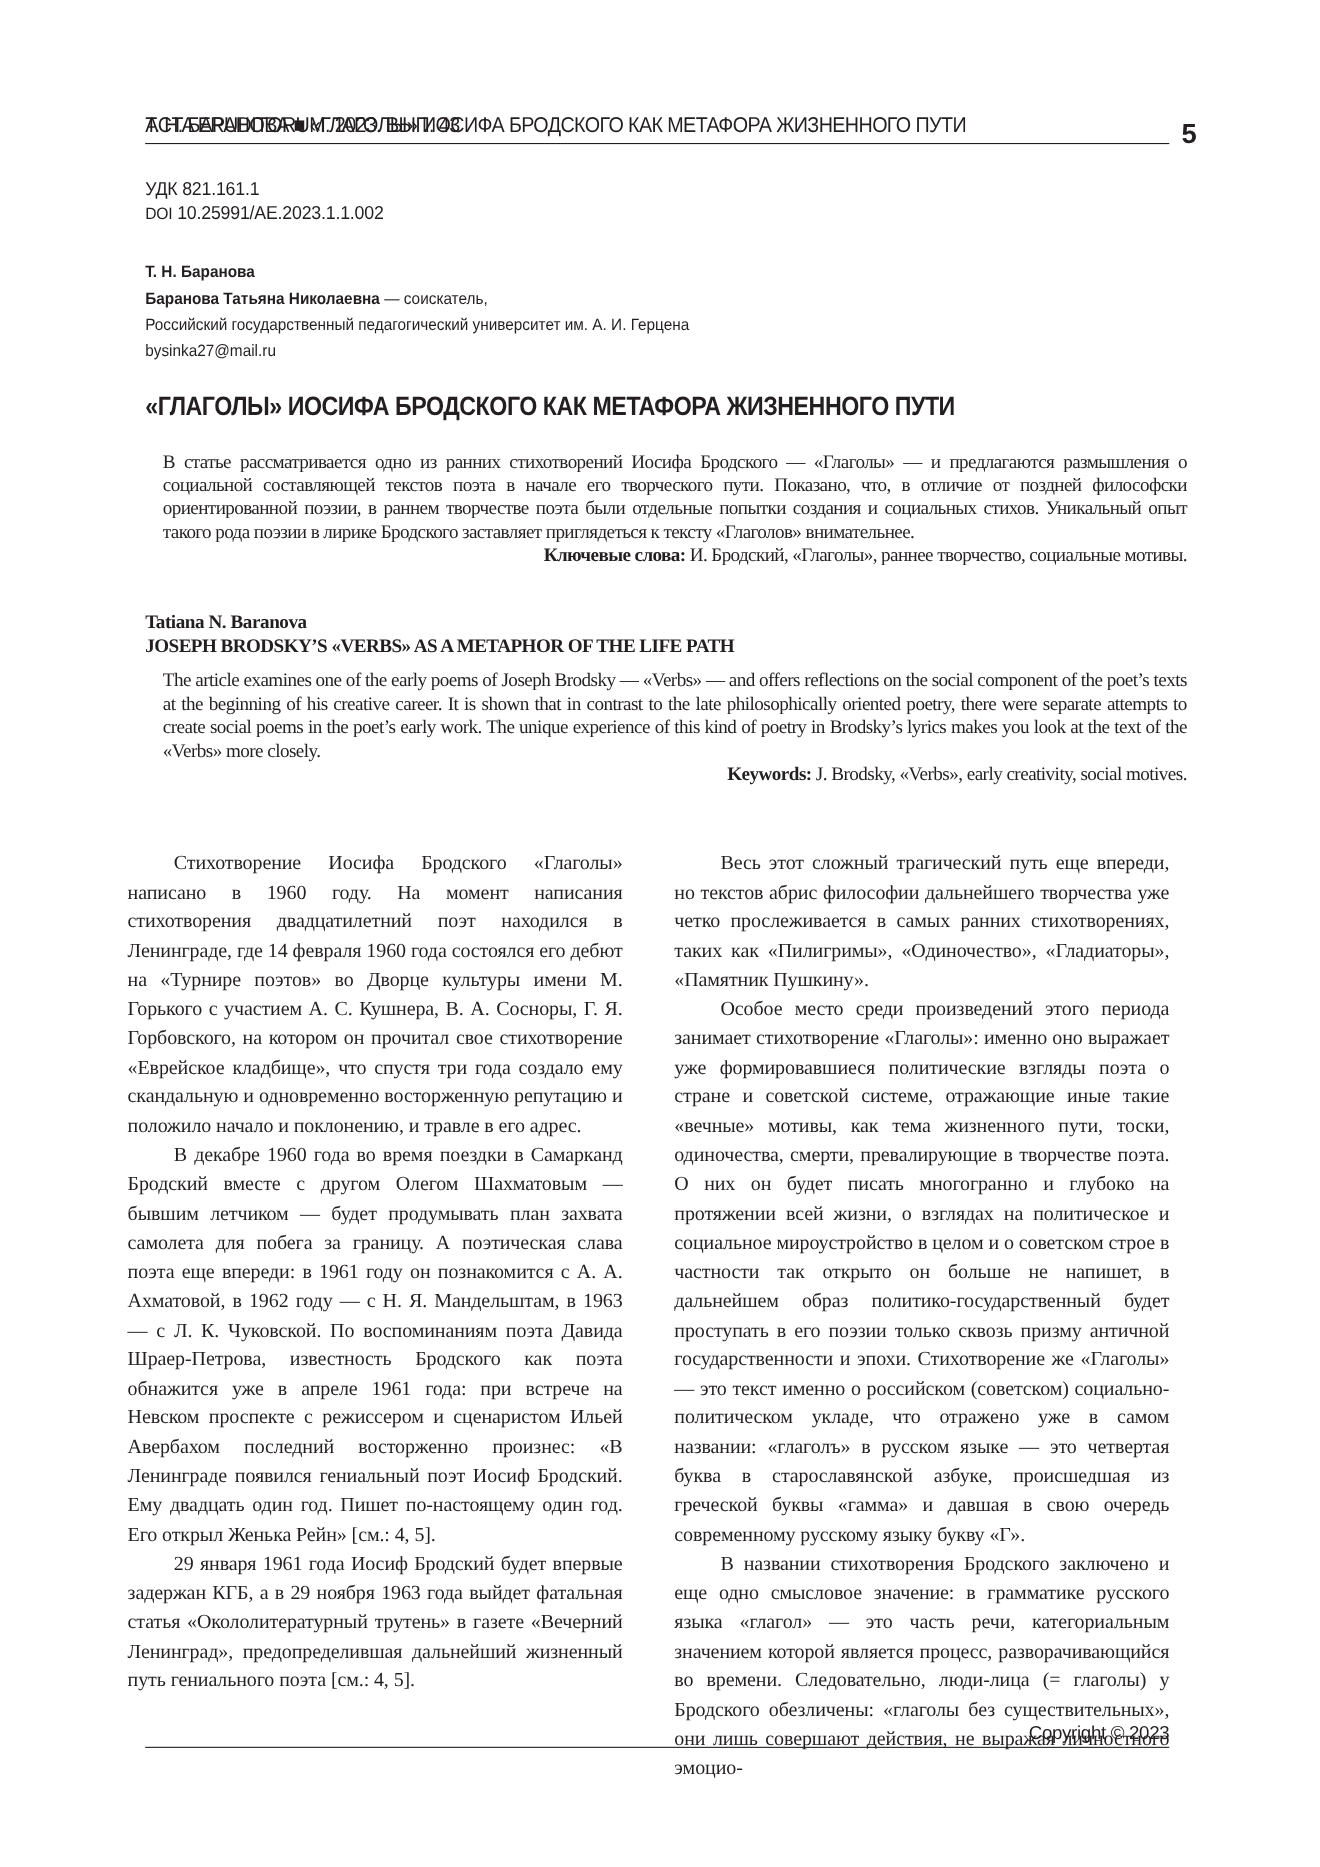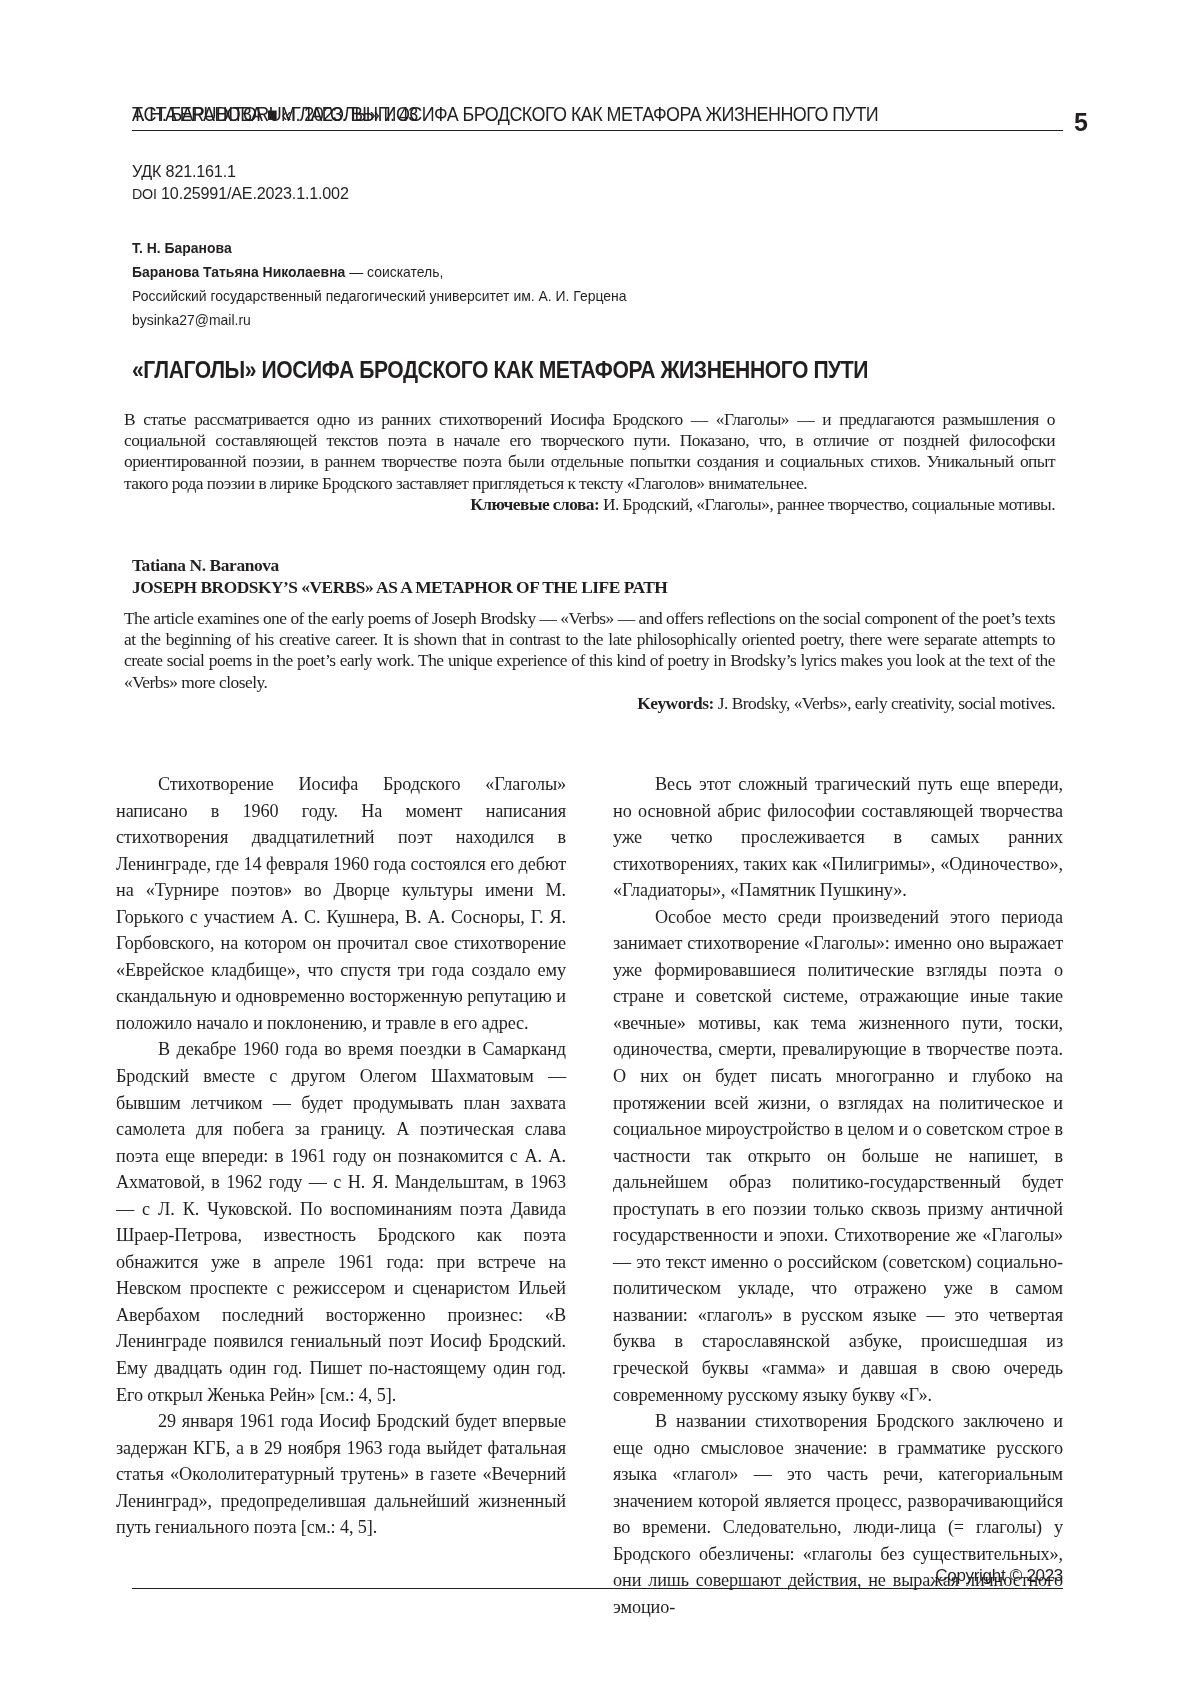--- a/index.html
+++ b/index.html
@@ -15,21 +15,21 @@
   .udc { position: absolute; left: 132px; top: 162px; font-size: 17px; letter-spacing: -0.2px; transform: scaleX(0.95); transform-origin: left top; }
   .doi { position: absolute; left: 132px; top: 184px; font-size: 17px; letter-spacing: -0.2px; transform: scaleX(0.95); transform-origin: left top; }
   .doi .doi-prefix { font-size: 15px; }
 
   .author-block { position: absolute; left: 132px; top: 236px; font-size: 15px; line-height: 24px; }
   .author-block div { white-space: nowrap; transform: scaleX(0.93); transform-origin: left top; }
   .author-block b { font-weight: bold; }
 
   .article-title { position: absolute; left: 132px; top: 356px; font-size: 24px; font-weight: bold; white-space: nowrap; letter-spacing: -0.5px; transform: scaleX(0.88); transform-origin: left top; }
 
-  .abstract { position: absolute; left: 124px; width: 931px; font-size: 17.4px; line-height: 21.2px; text-align: justify; }
+  .abstract { position: absolute; left: 148px; width: 931px; font-size: 17.4px; line-height: 21.2px; text-align: justify; }
   .abstract p { margin: 0; }
   .abstract .kw { text-align: right; }
   .abstract-ru { top: 409px; letter-spacing: -0.55px; }
   .abstract-en { top: 608px; letter-spacing: -0.5px; }
   .en-author { position: absolute; left: 132px; top: 555px; font-size: 17.4px; font-weight: bold; letter-spacing: -0.4px; }
   .en-title { position: absolute; left: 132px; top: 577px; font-size: 17.4px; letter-spacing: -0.5px; font-weight: bold; }
 
   .column { position: absolute; top: 771px; width: 450px; font-size: 18.2px; line-height: 26.55px; text-align: justify; letter-spacing: -0.1px; }
   .column p { margin: 0; text-indent: 42px; }
   .col-left { left: 116px; }
@@ -75,19 +75,19 @@
   <p class="kw"><b>Keywords:</b><span> J. Brodsky, «Verbs», early creativity, social motives.</span></p>
 </div>
 
 <div class="column col-left serif">
   <p>Стихотворение Иосифа Бродского «Глаголы» написано в 1960 году. На момент написания стихотворения двадцатилетний поэт находился в Ленинграде, где 14 февраля 1960 года состоялся его дебют на «Турнире поэтов» во Дворце культуры имени М. Горького с участием А. С. Кушнера, В. А. Сосноры, Г. Я. Горбовского, на котором он прочитал свое стихотворение «Еврейское кладбище», что спустя три года создало ему скандальную и одновременно восторженную репутацию и положило начало и поклонению, и травле в его адрес.</p>
   <p>В декабре 1960 года во время поездки в Самарканд Бродский вместе с другом Олегом Шахматовым — бывшим летчиком — будет продумывать план захвата самолета для побега за границу. А поэтическая слава поэта еще впереди: в 1961 году он познакомится с А. А. Ахматовой, в 1962 году — с Н. Я. Мандельштам, в 1963 — с Л. К. Чуковской. По воспоминаниям поэта Давида Шраер-Петрова, известность Бродского как поэта обнажится уже в апреле 1961 года: при встрече на Невском проспекте с режиссером и сценаристом Ильей Авербахом последний восторженно произнес: «В Ленинграде появился гениальный поэт Иосиф Бродский. Ему двадцать один год. Пишет по-настоящему один год. Его открыл Женька Рейн» [см.: 4, 5].</p>
   <p>29 января 1961 года Иосиф Бродский будет впервые задержан КГБ, а в 29 ноября 1963 года выйдет фатальная статья «Окололитературный трутень» в газете «Вечерний Ленинград», предопределившая дальнейший жизненный путь гениального поэта [см.: 4, 5].</p>
 </div>
 
 <div class="column col-right serif">
-  <p>Весь этот сложный трагический путь еще впереди, но основной абрис философии составляющей творчества уже четко прослеживается в самых ранних стихотворениях, таких как «Пилигримы», «Одиночество», «Гладиаторы», «Памятник Пушкину».</p>
+  <p>Весь этот сложный трагический путь еще впереди, но текстов абрис философии дальнейшего творчества уже четко прослеживается в самых ранних стихотворениях, таких как «Пилигримы», «Одиночество», «Гладиаторы», «Памятник Пушкину».</p>
   <p>Особое место среди произведений этого периода занимает стихотворение «Глаголы»: именно оно выражает уже формировавшиеся политические взгляды поэта о стране и советской системе, отражающие иные такие «вечные» мотивы, как тема жизненного пути, тоски, одиночества, смерти, превалирующие в творчестве поэта. О них он будет писать многогранно и глубоко на протяжении всей жизни, о взглядах на политическое и социальное мироустройство в целом и о советском строе в частности так открыто он больше не напишет, в дальнейшем образ политико-государственный будет проступать в его поэзии только сквозь призму античной государственности и эпохи. Стихотворение же «Глаголы» — это текст именно о российском (советском) социально-политическом укладе, что отражено уже в самом названии: «глаголъ» в русском языке — это четвертая буква в старославянской азбуке, происшедшая из греческой буквы «гамма» и давшая в свою очередь современному русскому языку букву «Г».</p>
   <p>В названии стихотворения Бродского заключено и еще одно смысловое значение: в грамматике русского языка «глагол» — это часть речи, категориальным значением которой является процесс, разворачивающийся во времени. Следовательно, люди-лица (= глаголы) у Бродского обезличены: «глаголы без существительных», они лишь совершают действия, не выражая личностного эмоцио-</p>
 </div>
 
 <div class="foot-rule"></div>
 <div class="copyright sans">Copyright © 2023</div>
 
 </body></html>

